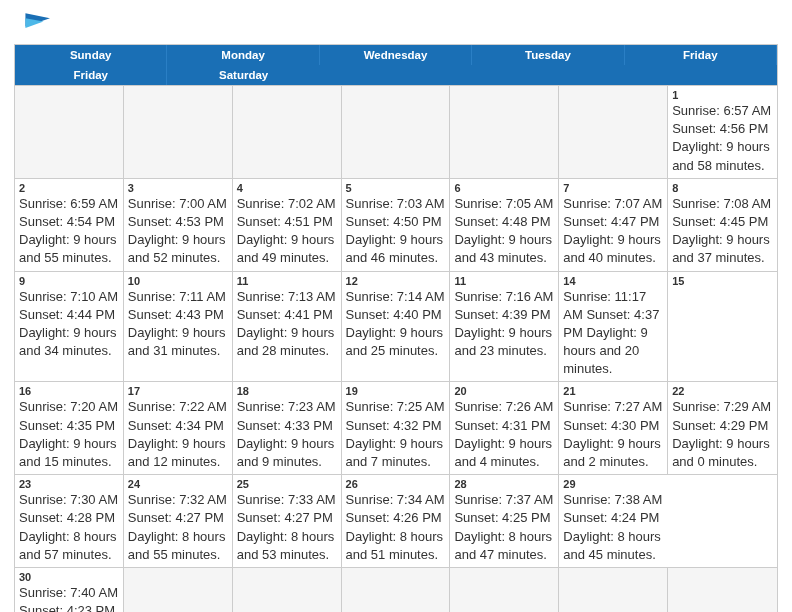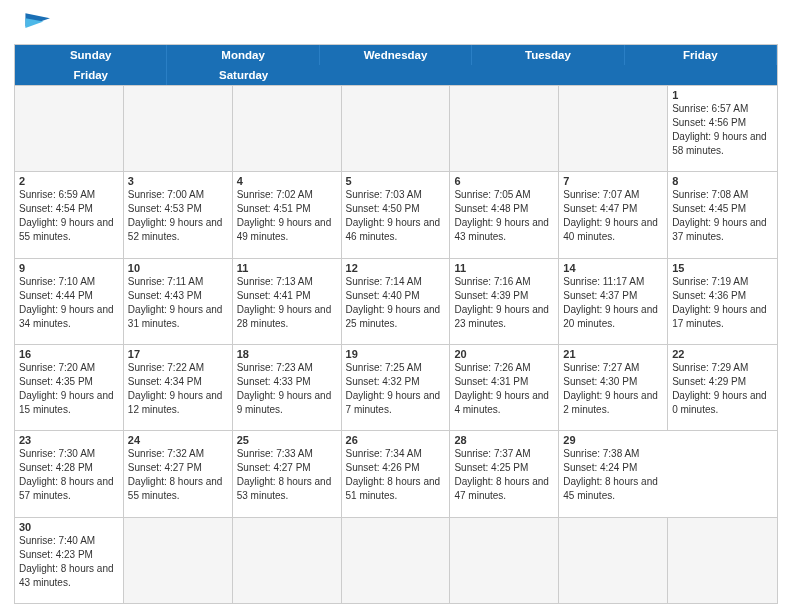--- a/index.html
+++ b/index.html
@@ -87,21 +87,21 @@
     }
     .cal-cell:last-child { border-right: none; }
     .cal-cell.empty { background: #f5f5f5; }
     .day-number {
       font-size: 11px;
       font-weight: bold;
       display: block;
       margin-bottom: 1px;
     }
     .day-info {
-      font-size: 10px;
+      font-size: 13px;
       line-height: 1.4;
       color: #333;
     }
   </style>
 </head>
 <body>
 
 <div class="page">
   <div class="header">
     <div class="logo">
@@ -235,24 +235,20 @@
           </div>
           <div class="cal-cell">
             <span class="day-number">14</span>
             <div class="day-info">Sunrise: 11:17 AM
 Sunset: 4:37 PM
 Daylight: 9 hours
 and 20 minutes.</div>
           </div>
           <div class="cal-cell">
             <span class="day-number">15</span>
-            <div class="day-info">Sunrise: 7:19 AM
-Sunset: 4:36 PM
-Daylight: 9 hours
-and 17 minutes.</div>
           </div>
         </div>
         <div class="cal-row">
           <div class="cal-cell">
             <span class="day-number">16</span>
             <div class="day-info">Sunrise: 7:20 AM
 Sunset: 4:35 PM
 Daylight: 9 hours
 and 15 minutes.</div>
           </div>

